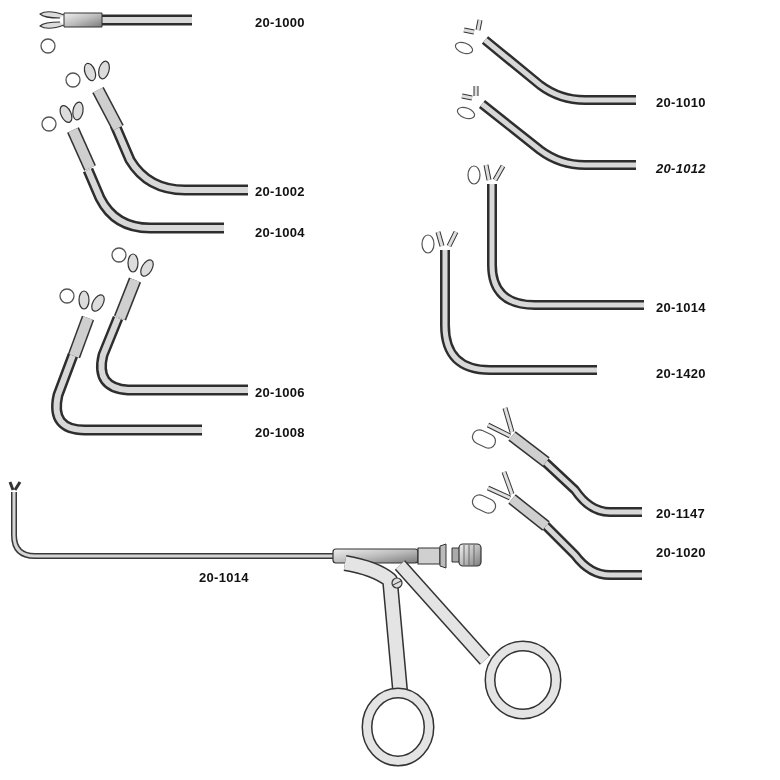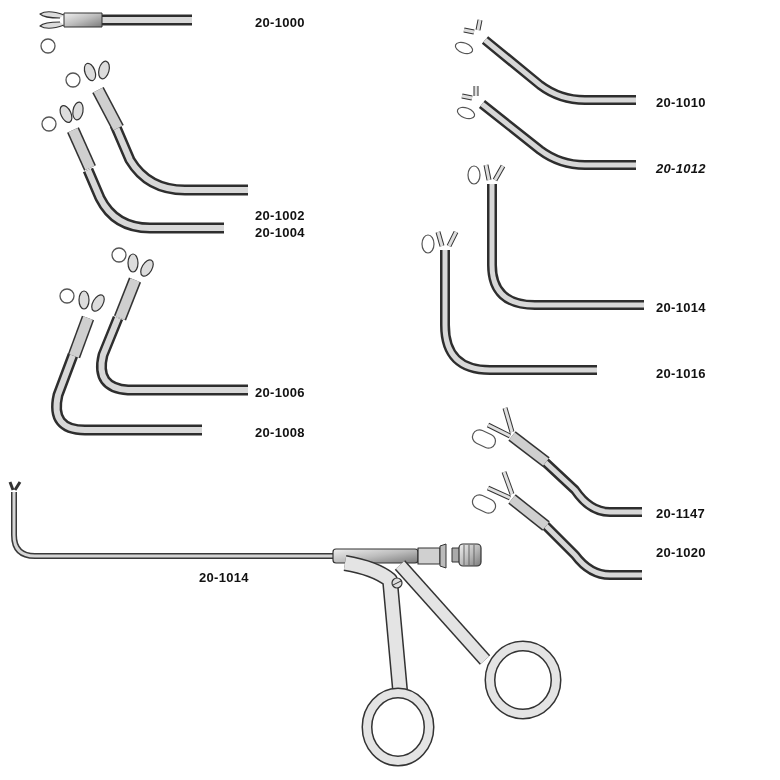--- a/index.html
+++ b/index.html
@@ -173,25 +173,25 @@
 
       <ellipse cx="398" cy="727" rx="31" ry="34" fill="none" stroke="#333" stroke-width="11"></ellipse>
       <ellipse cx="398" cy="727" rx="31" ry="34" fill="none" stroke="#e4e4e4" stroke-width="8"></ellipse>
       <ellipse cx="523" cy="680" rx="33" ry="34" fill="none" stroke="#333" stroke-width="11"></ellipse>
       <ellipse cx="523" cy="680" rx="33" ry="34" fill="none" stroke="#e4e4e4" stroke-width="8"></ellipse>
     </g>
   </g>
 </svg>
 
 <div class="label" style="left:255px;top:15px;">20-1000</div>
-<div class="label" style="left:255px;top:184px;margin-top:24px;">20-1002</div>
+<div class="label" style="left:255px;top:184px;">20-1002</div>
 <div class="label" style="left:255px;top:225px;">20-1004</div>
 <div class="label" style="left:255px;top:385px;">20-1006</div>
 <div class="label" style="left:255px;top:425px;">20-1008</div>
 <div class="label" style="left:656px;top:95px;">20-1010</div>
 <div class="label" style="left:656px;top:161px;font-style:italic;">20-1012</div>
 <div class="label" style="left:656px;top:300px;">20-1014</div>
-<div class="label" style="left:656px;top:366px;">20-1016</div>
+<div class="label" style="left:656px;top:366px;">20-1420</div>
 <div class="label" style="left:656px;top:506px;">20-1147</div>
 <div class="label" style="left:656px;top:545px;">20-1020</div>
 <div class="label" style="left:199px;top:570px;">20-1014</div>
 
 </div>
 
 </body></html>

